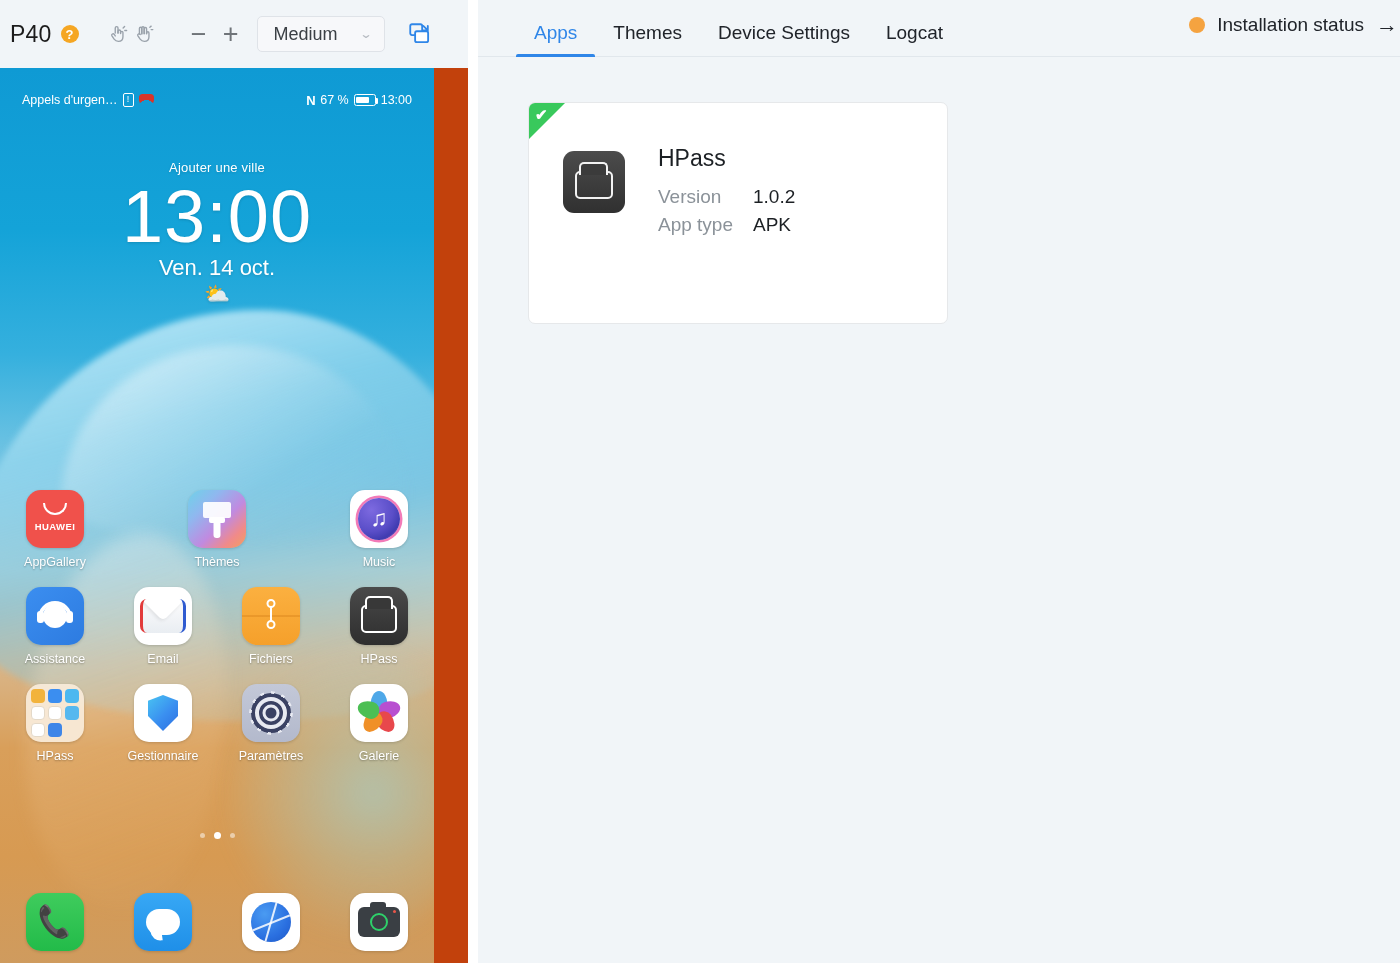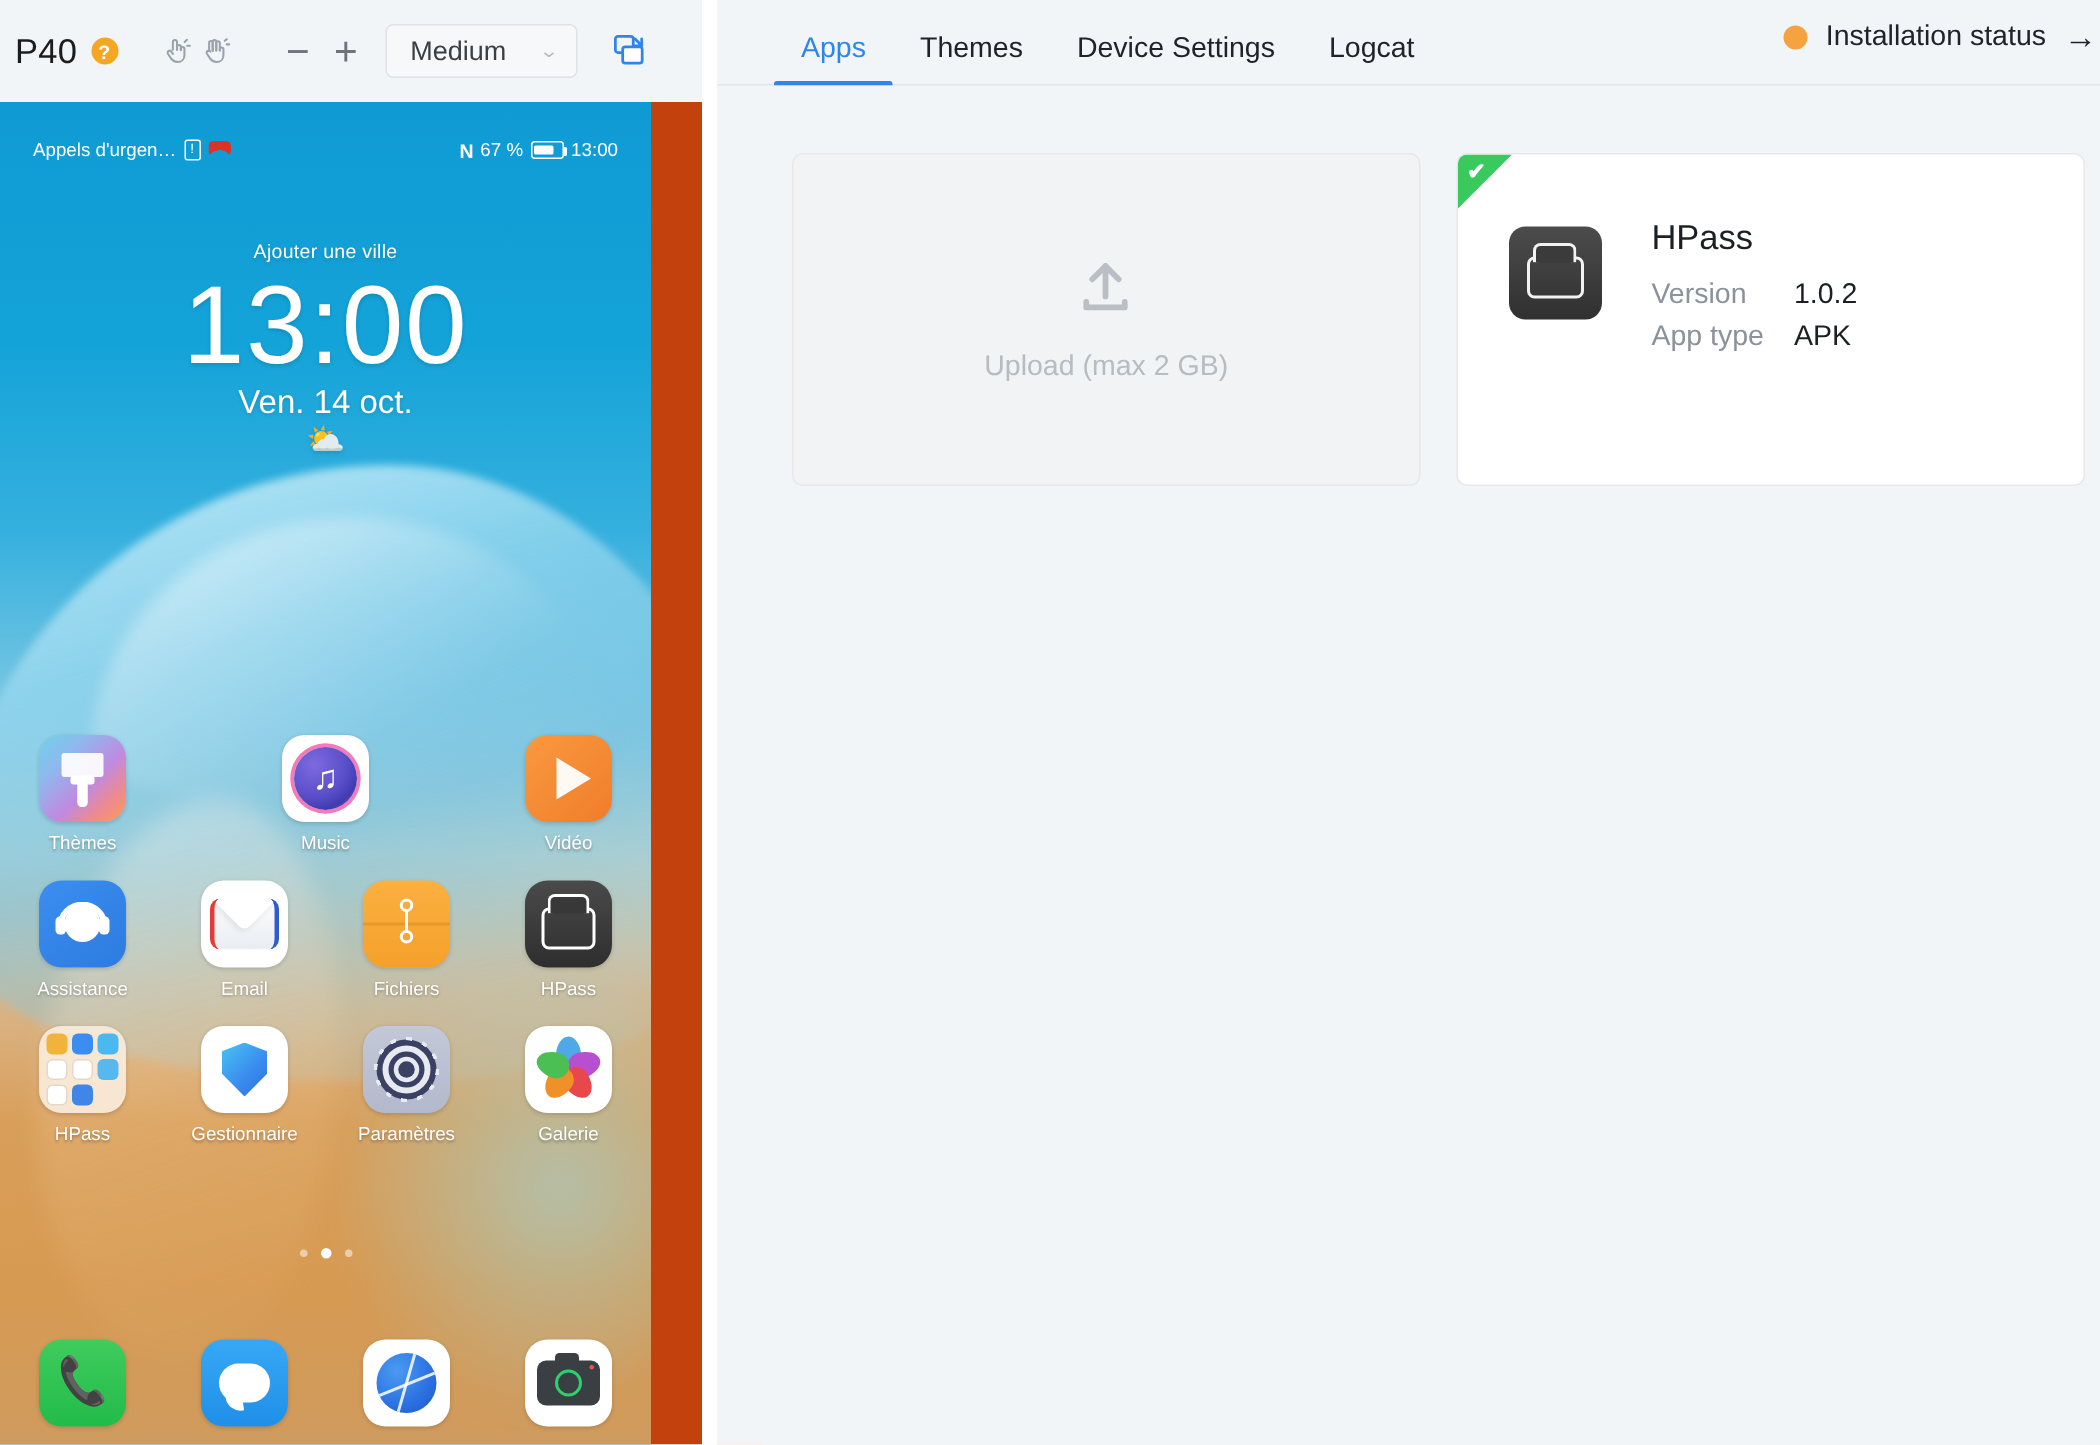--- a/index.html
+++ b/index.html
@@ -789,40 +789,41 @@
         <div id="city">Ajouter une ville</div>
         <div id="big-time">13:00</div>
         <div id="date-line">Ven. 14 oct.</div>
         <div id="weather-glyph">⛅</div>
       </div>
 
       <div id="app-grid">
 
         <div class="app-row">
           <div class="app-cell">
+            <div class="app-icon ic-appgallery">
+              <span class="smile"></span>
+              <span class="hw">HUAWEI</span>
+            </div>
+            <div class="app-label">AppGallery</div>
+          </div>
+          <div class="app-cell">
             <div class="app-icon ic-themes">
               <span class="brush-head"></span>
                 <span class="brush-ferrule"></span>
                 <span class="brush-handle"></span>
             </div>
             <div class="app-label">Thèmes</div>
           </div>
           <div class="app-cell">
             <div class="app-icon ic-music">
               <span class="disc">
                   <span class="note">♫</span>
                 </span>
             </div>
             <div class="app-label">Music</div>
-          </div>
-          <div class="app-cell">
-            <div class="app-icon ic-video">
-              <span class="play"></span>
-            </div>
-            <div class="app-label">Vidéo</div>
           </div>
         </div>
 
         <div class="app-row">
           <div class="app-cell">
             <div class="app-icon ic-assistance">
               <span class="band"></span>
                 <span class="earL"></span>
                 <span class="earR"></span>
                 <span class="head"></span>
@@ -946,30 +947,20 @@
 
       <div id="install-status">
         <span class="status-dot"></span>
         <span class="status-text">Installation status</span>
         <span class="status-arrow">→</span>
       </div>
     </div>
 
     <div id="cards-area">
 
-      <div class="upload-card">
-        <span class="upload-icon">
-          <svg width="44" height="44" viewBox="0 0 24 24" fill="none" stroke="#b9bfc4" stroke-width="2.1" stroke-linecap="round" stroke-linejoin="round">
-            <path d="M12 3.5v11"></path>
-            <path d="M7.2 8.3L12 3.5l4.8 4.8"></path>
-            <path d="M5 18.5h14M5 18.5v-2M19 18.5v-2"></path>
-          </svg>
-        </span>
-        <span class="upload-text">Upload (max 2 GB)</span>
-      </div>
 
       <div class="app-card">
         <span class="corner-check"></span>
         <span class="corner-check-mark">✔</span>
 
         <div class="card-app-icon">
           <span class="wallet">
               <span class="card-top"></span>
             </span>
         </div>

